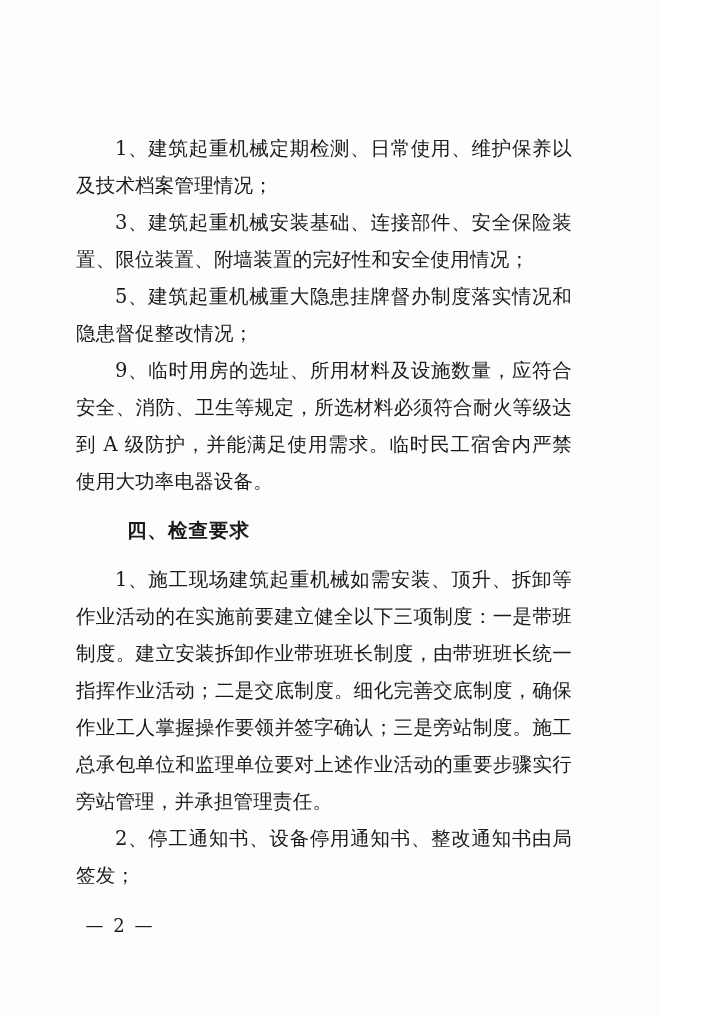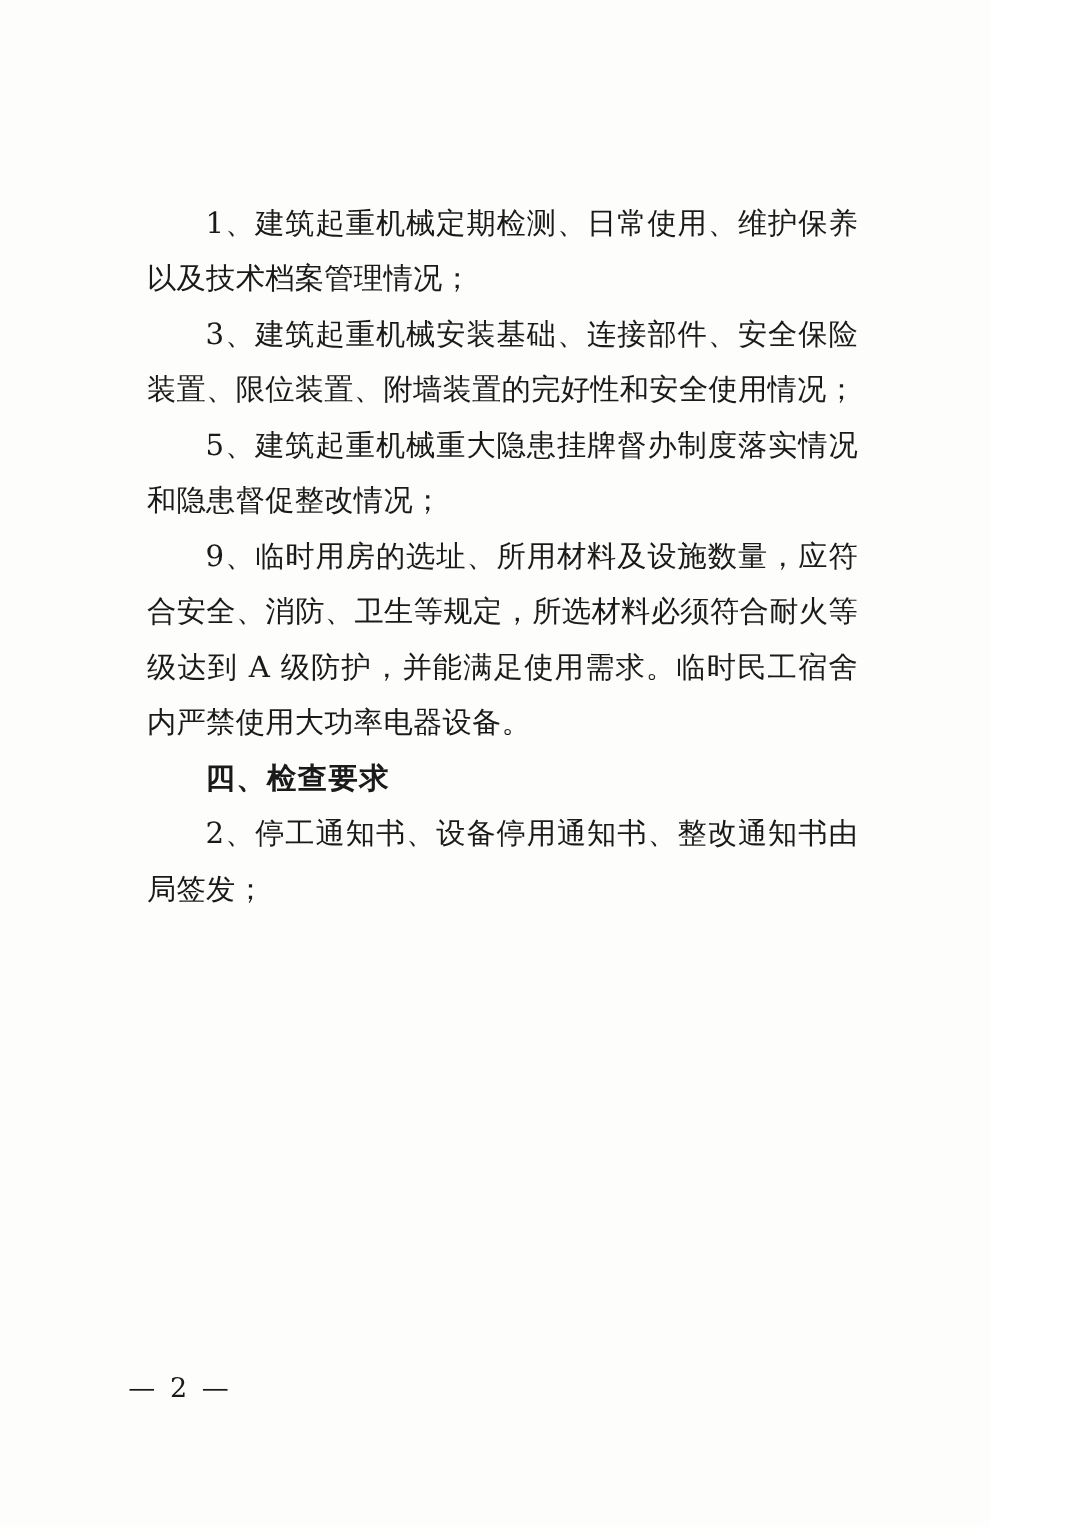--- a/index.html
+++ b/index.html
@@ -13,36 +13,36 @@
     font-family: "DejaVu Serif", "Liberation Serif", serif;
     color: #1a1a1a;
     overflow: hidden;
   }
   .page {
     position: relative;
     width: 660px;
     height: 1018px;
     background: #fdfdfc;
     box-sizing: border-box;
-    padding: 130px 88px 0 98px;
+    padding: 130px 88px 0 76px;
   }
   .doc-body {
     font-size: 19.5px;
     line-height: 37px;
     letter-spacing: 0.2px;
     text-align: justify;
     text-justify: inter-ideograph;
   }
   p.para {
     margin: 0;
     text-indent: 2em;
     white-space: normal;
   }
   p.heading {
-    margin: 0;
+    margin: 12px;
     text-indent: 2em;
     font-weight: bold;
     letter-spacing: 1px;
   }
   .page-number {
     position: absolute;
     left: 0;
     right: 0;
     bottom: 82px;
     text-align: center;
@@ -60,18 +60,19 @@
 </head>
 <body>
 
 <div class="page">
   <div class="doc-body">
     <p class="para">1、建筑起重机械定期检测、日常使用、维护保养以及技术档案管理情况；</p>
     <p class="para">3、建筑起重机械安装基础、连接部件、安全保险装置、限位装置、附墙装置的完好性和安全使用情况；</p>
     <p class="para">5、建筑起重机械重大隐患挂牌督办制度落实情况和隐患督促整改情况；</p>
     <p class="para">9、临时用房的选址、所用材料及设施数量，应符合安全、消防、卫生等规定，所选材料必须符合耐火等级达到 A 级防护，并能满足使用需求。临时民工宿舍内严禁使用大功率电器设备。</p>
     <p class="heading">四、检查要求</p>
+    <p class="para">1、施工现场建筑起重机械如需安装、顶升、拆卸等作业活动的在实施前要建立健全以下三项制度：一是带班制度。建立安装拆卸作业带班班长制度，由带班班长统一指挥作业活动；二是交底制度。细化完善交底制度，确保作业工人掌握操作要领并签字确认；三是旁站制度。施工总承包单位和监理单位要对上述作业活动的重要步骤实行旁站管理，并承担管理责任。</p>
     <p class="para">2、停工通知书、设备停用通知书、整改通知书由局签发；</p>
   </div>
   <div class="page-number">
     <span class="pn-inner">— 2 —</span>
   </div>
 </div>
 
 </body></html>

